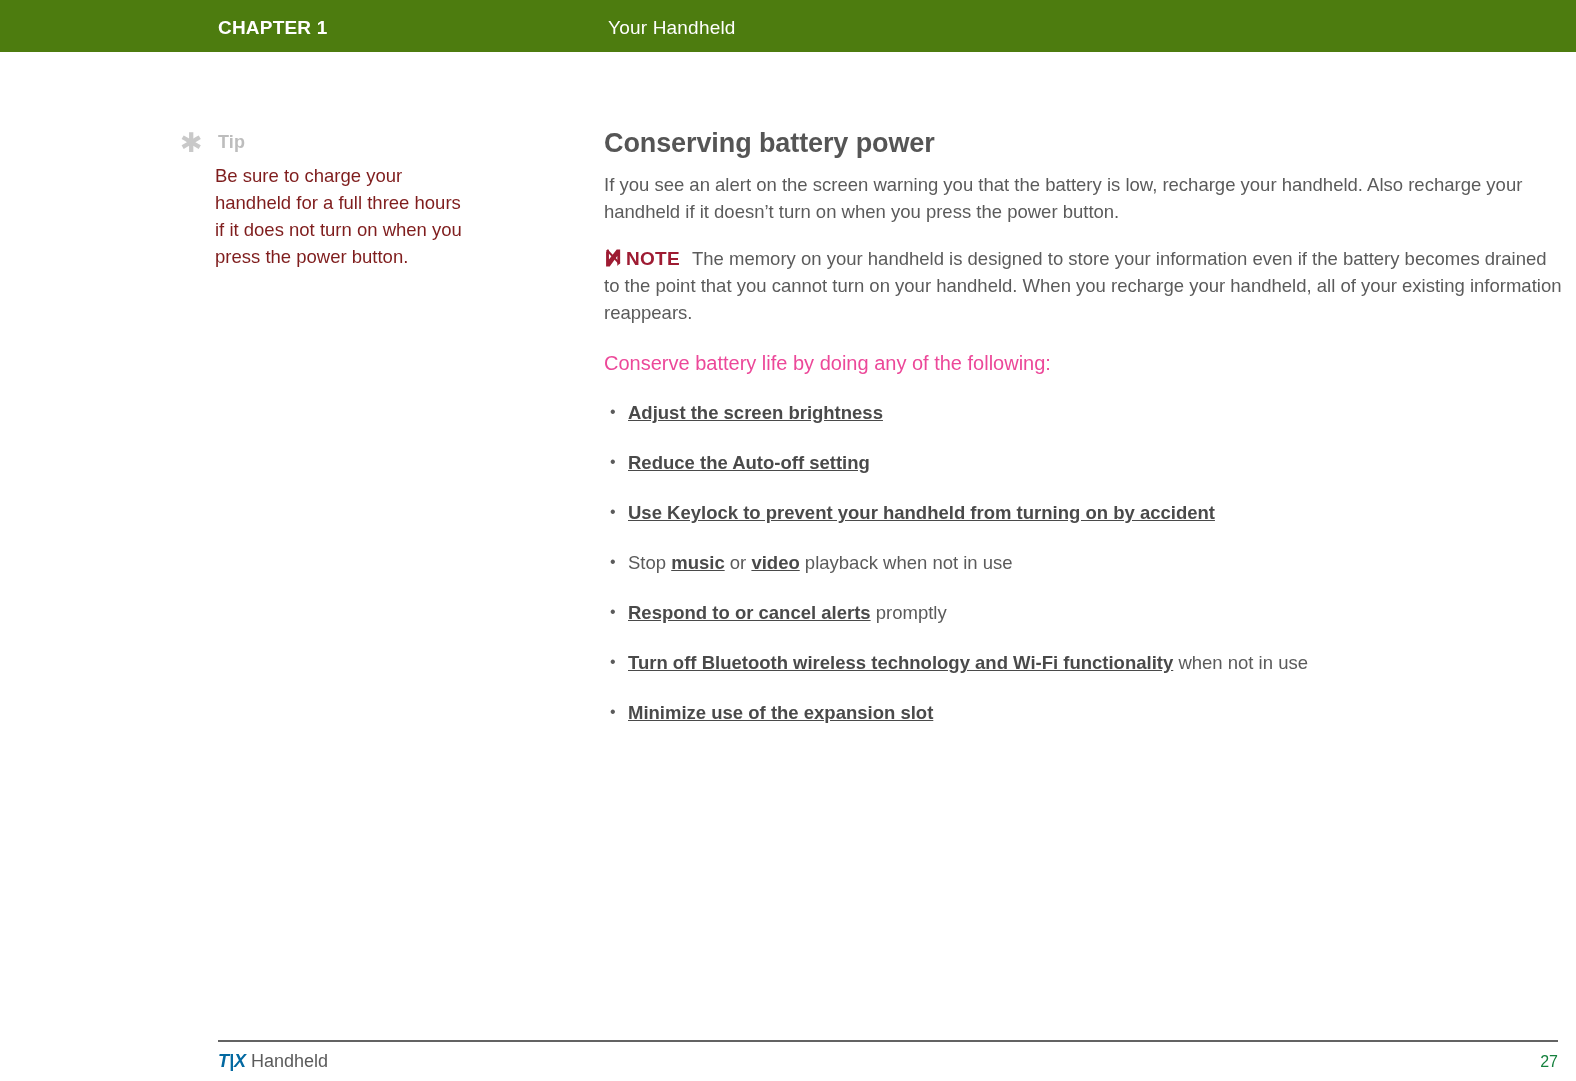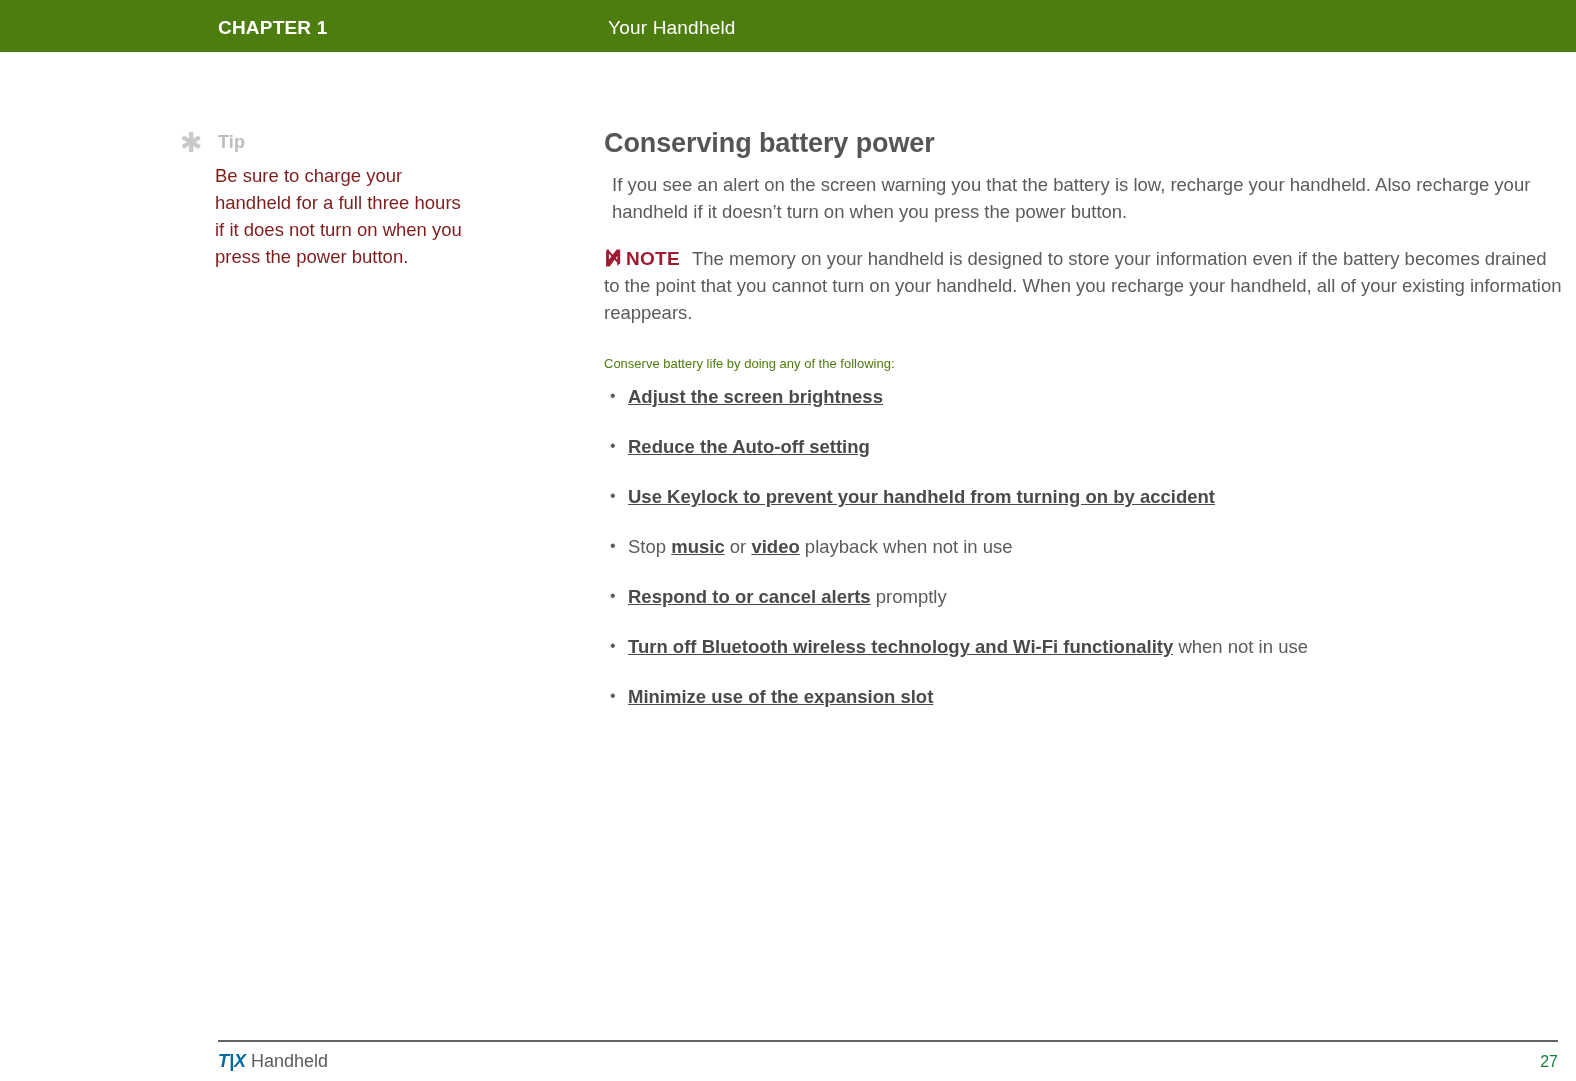--- a/index.html
+++ b/index.html
@@ -93,21 +93,21 @@
     font-size: 27px;
     font-weight: bold;
     color: #555555;
     margin: 0 0 12px 0;
     letter-spacing: -0.1px;
   }
   .body-par {
     font-size: 18.5px;
     line-height: 27px;
     color: #5b5b5b;
-    margin: 0 0 20px 8px;
+    margin: 0 0 20px 0;
   }
   #note-block {
     font-size: 18.5px;
     line-height: 27px;
     color: #5b5b5b;
     margin: 0 0 24px 0;
     position: relative;
   }
   .note-icon {
     display: inline-block;
@@ -117,24 +117,24 @@
     margin-right: 3px;
   }
   .note-word {
     font-weight: bold;
     color: #9e1b32;
     letter-spacing: 0.3px;
     margin-right: 12px;
     font-size: 19px;
   }
   .intro-line {
-    font-size: 13px;
-    line-height: 27px;
-    color: #4d7c0f;
-    margin: 0 0 6px 0;
+    font-size: 20px;
+    line-height: 27px;
+    color: #ec4899;
+    margin: 0 0 22px 0;
   }
 
   
   #battery-tips-list {
     list-style: none;
     margin: 0;
     padding: 0;
   }
   #battery-tips-list li {
     position: relative;

